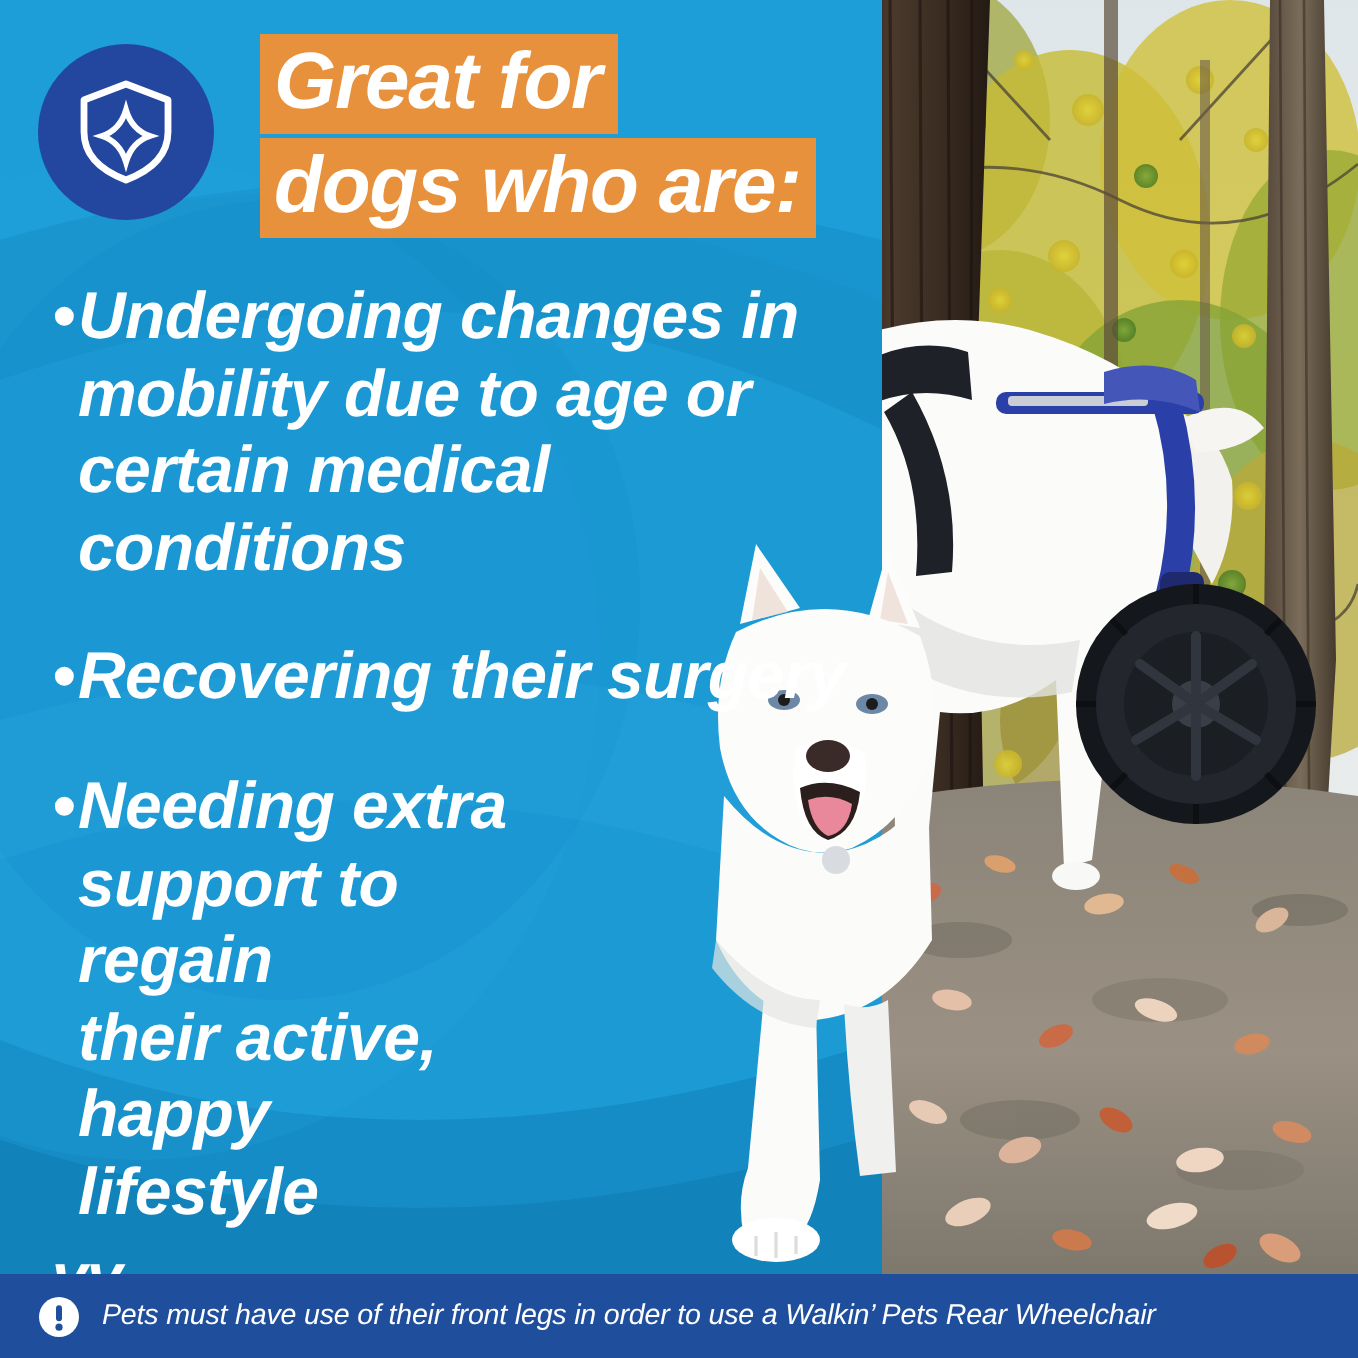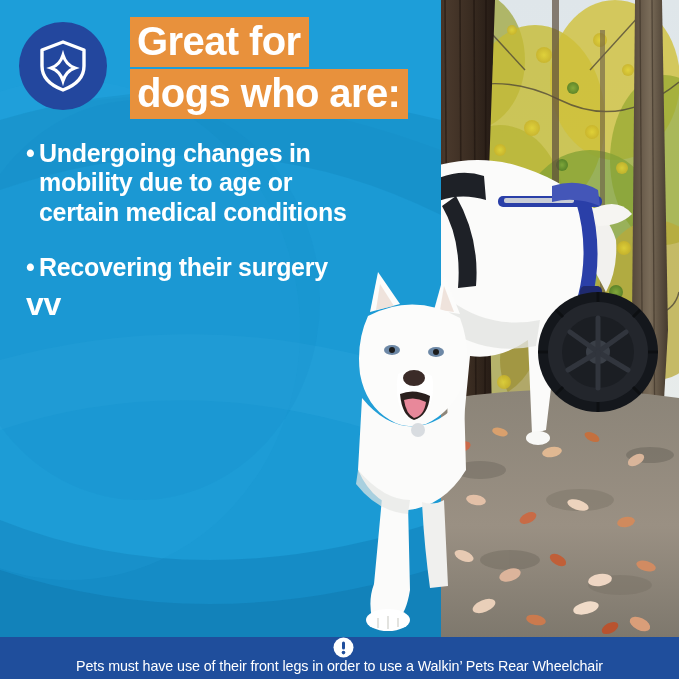--- a/index.html
+++ b/index.html
@@ -9,20 +9,21 @@
   }
   body {
     font-family: "Liberation Sans", sans-serif;
   }
   #poster {
     position: relative;
     width: 679px;
     height: 679px;
     overflow: hidden;
     background: #15803d;
+    font-style: italic;
   }
 
   
   .photo {
     position: absolute;
     left: 440px;
     top: 0;
     width: 239px;
     height: 637px;
     overflow: hidden;
@@ -83,21 +84,21 @@
     position: absolute;
     left: 26px;
     top: 139px;
     width: 400px;
     z-index: 5;
   }
   .bullet {
     position: relative;
     color: #ffffff;
     font-weight: bold;
-    font-size: 25px;
+    font-size: 33px;
     line-height: 1.17;
     letter-spacing: -0.3px;
     margin-bottom: 26px;
     padding-left: 13px;
     white-space: pre-line;
   }
   .bullet::before {
     content: "\2022";
     position: absolute;
     left: 0;
@@ -129,21 +130,20 @@
   .banner {
     position: absolute;
     left: 0;
     top: 637px;
     width: 679px;
     height: 42px;
     background: #1f4e9c;
     display: flex;
     align-items: center;
     z-index: 10;
-    flex-direction: column;
   }
   .banner-icon {
     margin-left: 19px;
     margin-right: 11px;
     width: 21px;
     height: 21px;
     flex: 0 0 auto;
   }
   .banner-icon svg { display:block; width:21px; height:21px; }
   .banner-text {
@@ -384,20 +384,24 @@
   <div class="title">
     <div class="title-line">Great for</div>
     <div class="title-line">dogs who are:</div>
   </div>
 
   <div class="bullets">
     <div class="bullet b1">Undergoing changes in
 mobility due to age or
 certain medical conditions</div>
     <div class="bullet b2">Recovering their surgery</div>
+    <div class="bullet b4">Needing extra
+support to regain
+their active, happy
+lifestyle</div>
     <div class="stray">vv</div>
   </div>
 
   <div class="dog-overlap">
     <svg viewBox="0 0 120 367">
 
       <path d="M22 42 L 30 2 L 52 34 Z" fill="#fcfcfb"></path>
       <path d="M86 40 L 96 4 L 112 44 Z" fill="#fcfcfb"></path>
       <path d="M28 40 L 32 14 L 46 36 Z" fill="#e9d9cf" opacity=".7"></path>
       <path d="M92 40 L 96 16 L 106 42 Z" fill="#e9d9cf" opacity=".7"></path>

